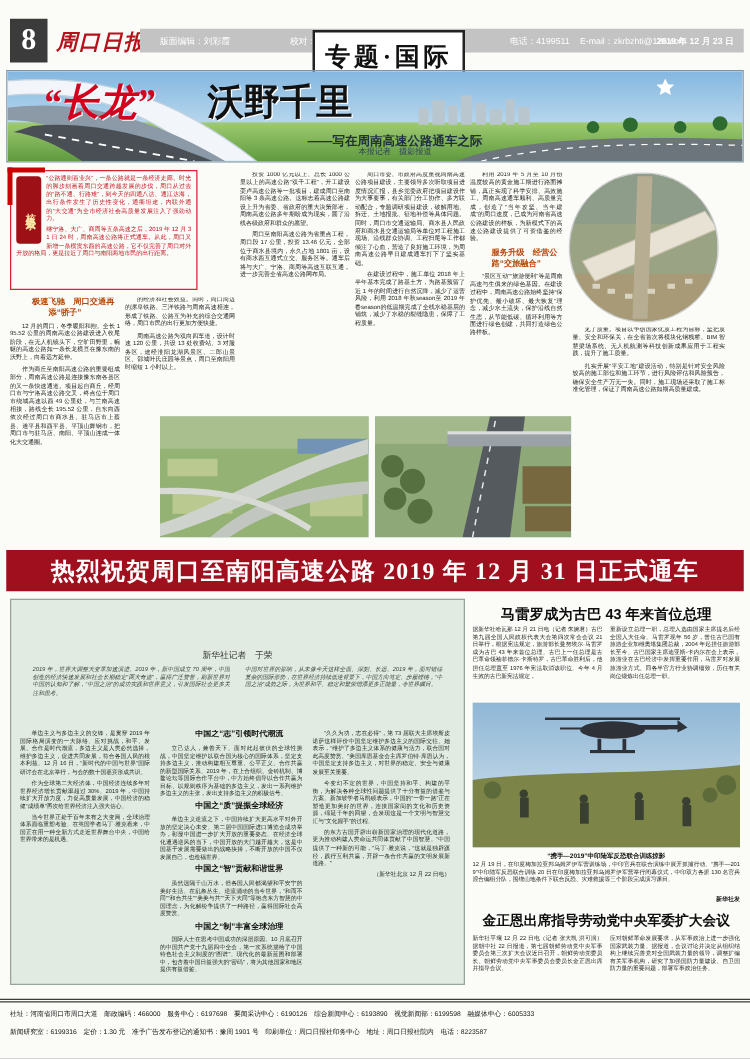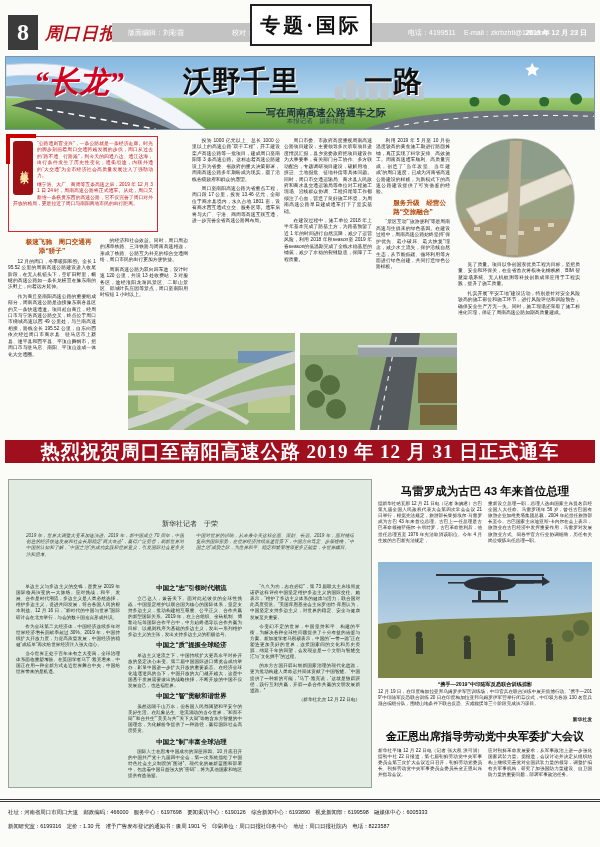--- a/index.html
+++ b/index.html
@@ -7,21 +7,21 @@
         font-family:"Liberation Sans",sans-serif;overflow:hidden;color:#1a1a1a;}
   
   .pagenum{position:absolute;left:8px;top:15px;width:30px;height:35px;background:#3b3b3b;
            color:#fff;font:bold 24px "Liberation Serif",serif;display:flex;align-items:center;justify-content:center;}
   .masthead{position:absolute;left:45px;top:22px;font:bold italic 17px "Liberation Serif",serif;
             color:#b5121b;letter-spacing:1px;}
   .graybar{position:absolute;left:112px;top:23px;width:483px;height:19px;background:#c3c3c3;}
   .graybar span{position:absolute;top:5px;font-size:7px;color:#fff;white-space:nowrap;}
   .gb-editor{left:16px;} .gb-proof{left:120px;} .gb-phone{left:296px;} .gb-mail{left:352px;}
   .gb-date{position:absolute;right:8px;top:4px;font-size:9.5px;font-weight:bold;color:#111;}
-  .sectionbox{position:absolute;left:250px;top:4px;width:118px;height:38px;background:#fff;
+  .sectionbox{position:absolute;left:250px;top:24px;width:118px;height:38px;background:#fff;
               border:2px solid #222;display:flex;align-items:center;justify-content:center;
               font:bold 20px "Liberation Serif",serif;letter-spacing:3px;color:#111;}
   
   .banner{position:absolute;left:5px;top:56px;width:590px;height:74px;border:1px solid #7d93a8;box-sizing:border-box;}
   .banner svg{display:block;width:100%;height:100%;}
   .bh{position:absolute;top:5px;white-space:nowrap;font-weight:bold;}
   .bh-red{font:bold italic 30px "Liberation Serif",serif;color:#d3001e;text-shadow:1px 1px 0 #fff;}
   .bh-black{font:bold 29px "Liberation Sans",sans-serif;color:#111;text-shadow:1px 1px 0 #fff;}
   .bsub{position:absolute;left:215px;top:49px;width:190px;text-align:center;font-size:10px;color:#203040;font-weight:bold;}
   .bcredit{position:absolute;left:215px;top:60px;width:190px;text-align:center;font-size:6.5px;color:#31445a;}
@@ -33,21 +33,21 @@
            writing-mode:vertical-rl;text-orientation:upright;font-size:8px;font-weight:bold;letter-spacing:2px;
            display:flex;align-items:center;justify-content:center;}
   .coretext{font-size:4.8px;line-height:1.35;color:#c2141f;text-align:justify;word-break:break-all;}
   .col{position:absolute;font-size:4.8px;line-height:1.34;text-align:justify;word-break:break-all;color:#222;overflow:hidden;}
   .col p{margin:0 0 3px 0;text-indent:2em;}
   .sub{font-size:6.6px;font-weight:bold;color:#b54708;text-align:center;margin:2px 0 3px 0;text-indent:0;}
   .photo{position:absolute;overflow:hidden;background:#cdd;}
   .photo svg{display:block;width:100%;height:100%;}
   .circlephoto{border-radius:50%;border:1px solid #ccc;}
   
-  .congrats{position:absolute;left:5px;top:440px;width:590px;height:23px;background:#a00f1d;color:#fff;
+  .congrats{position:absolute;left:5px;top:440px;width:590px;height:33px;background:#a00f1d;color:#fff;
             display:flex;align-items:center;justify-content:center;
             font:bold 19px "Liberation Serif",serif;letter-spacing:1px;white-space:nowrap;}
   
   .greenbox{position:absolute;left:8px;top:479px;width:364px;height:309px;background:#e2ebe2;
             border:1px solid #97a497;box-sizing:border-box;}
   .cn-title{position:absolute;left:8px;top:489px;width:364px;text-align:center;
             font:bold 22px "Liberation Serif",serif;color:#0d0d0d;letter-spacing:2px;}
   .cn-byline{position:absolute;left:8px;top:519px;width:364px;text-align:center;font-size:7px;color:#333;}
   .cn-intro{position:absolute;top:533px;height:46px;font-size:4.6px;line-height:1.35;color:#38423a;
             text-align:justify;word-break:break-all;overflow:hidden;font-style:italic;}
@@ -116,22 +116,21 @@
       <path d="M380,74 C430,62 500,58 590,61" stroke="#fff" stroke-width="1" stroke-dasharray="5 5" fill="none"></path>
       <g fill="#2e6b2e">
         <circle cx="470" cy="46" r="5"></circle>
           <circle cx="500" cy="44" r="6"></circle>
           <circle cx="540" cy="46" r="5"></circle>
           <circle cx="572" cy="43" r="6"></circle>
       </g>
       <path d="M528,6 l2.2,4.6 5,0.6 -3.7,3.4 1,4.9 -4.5-2.5 -4.4,2.5 1-4.9 -3.7-3.4 5-0.6 Z" fill="#fff"></path>
     </svg>
     <span class="bh bh-red" style="left:28px">“长龙”</span>
-    <span class="bh bh-black" style="left:177px">沃野千里</span>
-    <span class="bh bh-black" style="left:358px">一路</span>
+    <span class="bh bh-black" style="left:160px">沃野千里</span>
     <div class="bsub">——写在周南高速公路通车之际</div>
     <div class="bcredit">本报记者　摄影报道</div>
   </div>
 
   <div class="redbox">
     <div class="coretab">核心提示</div>
     <div class="coretext">“公路通则百业兴”，一条公路就是一条经济走廊。时光的脚步刻画着周口交通跨越发展的步伐，周口从过去的“路不通、行路难”，到今天的四通八达、通江达海，出行条件发生了历史性变化，通衢坦途，内联外通的“大交通”为全市经济社会高质量发展注入了强劲动力。</div>
     <div class="coretext" style="margin-top:2px">继宁洛、大广、商周等五条高速之后，2019 年 12 月 31 日 24 时，周南高速公路将正式通车。从此，周口又新增一条横贯东西的高速公路，它不仅完善了周口对外开放的格局，更是拉近了周口与南阳两地市民的出行距离。</div>
   </div>
 

